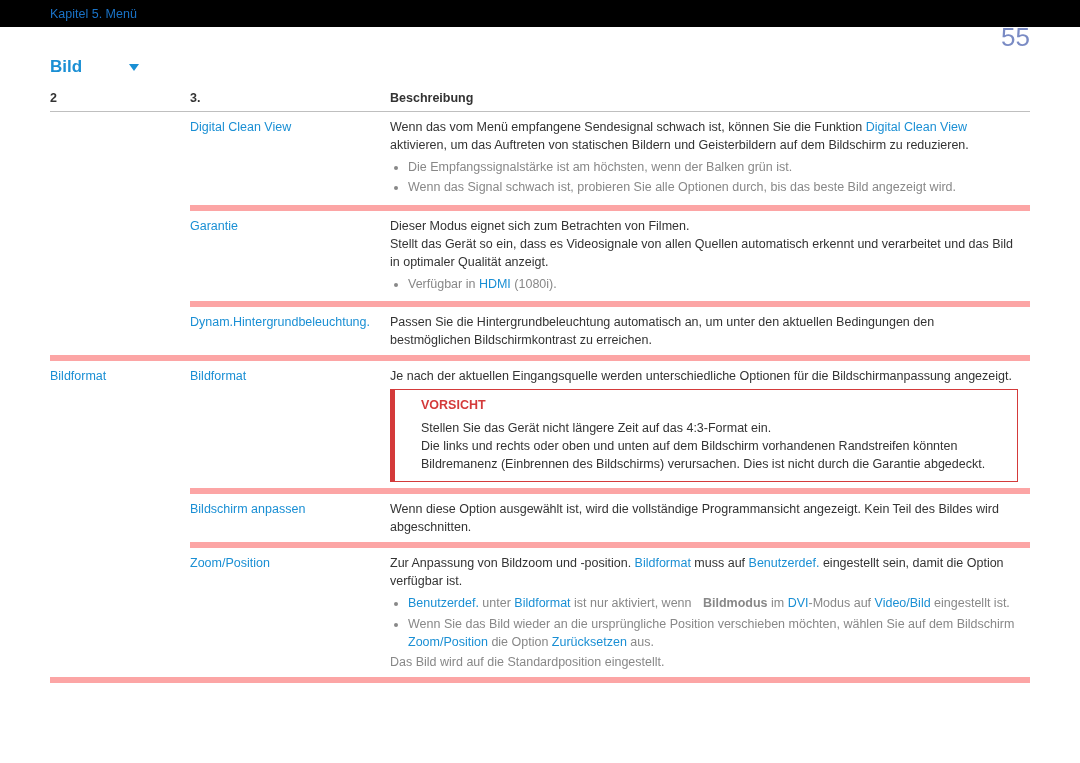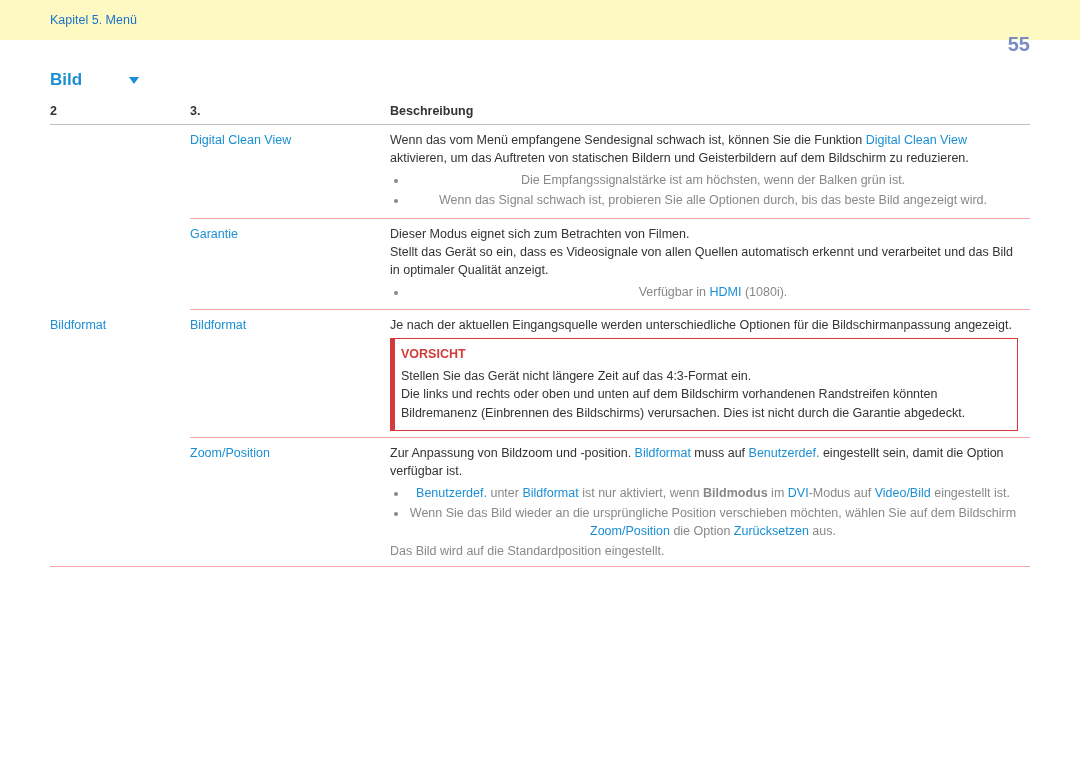--- a/index.html
+++ b/index.html
@@ -6,36 +6,36 @@
   body {
     font-family: Arial, Helvetica, sans-serif;
     font-size: 12.5px;
     color: #333;
     background: #fff;
     width: 1080px;
     height: 763px;
     overflow: hidden;
   }
   .header-bar {
-    background: #fef9c3;
+    background: #000000;
     display: flex;
     justify-content: space-between;
     align-items: center;
     padding: 10px 50px 10px 50px;
-    height: 40px;
+    height: 27px;
   }
   .breadcrumb {
     color: #1a73c7;
     font-size: 12.5px;
     font-weight: 400;
   }
   .page-num {
     color: #7a8bc4;
-    font-size: 20px;
-    font-weight: 700;
+    font-size: 26px;
+    font-weight: 400;
     margin-top: 48px;
   }
   .content {
     padding: 30px 50px 0 50px;
   }
   .section-title {
     display: flex;
     align-items: center;
     color: #1a8fd4;
     font-size: 17px;
@@ -61,49 +61,48 @@
     font-weight: 700;
     font-size: 12.5px;
     color: #333;
     padding: 4px 8px 6px 0;
     border-bottom: 1px solid #bfbfbf;
     vertical-align: top;
   }
   table.menu td {
     vertical-align: top;
     padding: 6px 12px 6px 0;
-    border-bottom: 1px solid #fca5a5;
+    border-bottom: 6px solid #fca5a5;
     font-size: 12.5px;
     line-height: 1.45;
   }
   table.menu td.noborder { border-bottom: none; }
   .col2 { width: 140px; }
   .col3 { width: 200px; }
   .link { color: #1a8fd4; }
   .muted { color: #888; }
   ul.bullets {
     list-style: disc;
     margin: 4px 0 0 18px;
   }
   ul.bullets li {
     margin-bottom: 2px;
-    text-align: center;
   }
   .caution-box {
     border: 1px solid #d43a3a;
     border-left: 5px solid #d43a3a;
-    padding: 6px 10px 8px 6px;
+    padding: 6px 10px 8px 26px;
     margin-top: 4px;
   }
   .caution-title {
     color: #d43a3a;
     font-weight: 700;
     margin-bottom: 4px;
   }
-  .strong { font-weight: 700; }
+  .strong { font-weight: 700; margin-left: 8px; }
 </style>
 </head>
 <body>
 
 <div class="header-bar">
   <span class="breadcrumb">Kapitel 5. Menü</span>
   <span class="page-num">55</span>
 </div>
 
 <div class="content">
@@ -143,34 +142,44 @@
           <div>Dieser Modus eignet sich zum Betrachten von Filmen.</div>
           <div>Stellt das Gerät so ein, dass es Videosignale von allen Quellen automatisch erkennt und verarbeitet und das Bild in optimaler Qualität anzeigt.</div>
           <ul class="bullets">
             <li class="muted">
               <span>Verfügbar in </span><span class="link">HDMI</span><span> (1080i).</span>
             </li>
           </ul>
         </td>
       </tr>
 
+      <tr>
+        <td></td>
+        <td><span class="link">Dynam.Hintergrundbeleuchtung.</span></td>
+        <td>Passen Sie die Hintergrundbeleuchtung automatisch an, um unter den aktuellen Bedingungen den bestmöglichen Bildschirmkontrast zu erreichen.</td>
+      </tr>
 
       <tr>
         <td class="noborder"><span class="link">Bildformat</span></td>
         <td><span class="link">Bildformat</span></td>
         <td>
           <div>Je nach der aktuellen Eingangsquelle werden unterschiedliche Optionen für die Bildschirmanpassung angezeigt.</div>
           <div class="caution-box">
             <div class="caution-title">VORSICHT</div>
             <div>Stellen Sie das Gerät nicht längere Zeit auf das 4:3-Format ein.</div>
             <div>Die links und rechts oder oben und unten auf dem Bildschirm vorhandenen Randstreifen könnten Bildremanenz (Einbrennen des Bildschirms) verursachen. Dies ist nicht durch die Garantie abgedeckt.</div>
           </div>
         </td>
       </tr>
 
+      <tr>
+        <td class="noborder"></td>
+        <td><span class="link">Bildschirm anpassen</span></td>
+        <td>Wenn diese Option ausgewählt ist, wird die vollständige Programmansicht angezeigt. Kein Teil des Bildes wird abgeschnitten.</td>
+      </tr>
 
       <tr>
         <td></td>
         <td><span class="link">Zoom/Position</span></td>
         <td>
           <div>
             <span>Zur Anpassung von Bildzoom und -position. </span><span class="link">Bildformat</span><span> muss auf </span><span class="link">Benutzerdef.</span><span> eingestellt sein, damit die Option verfügbar ist.</span>
           </div>
           <ul class="bullets">
             <li class="muted">

